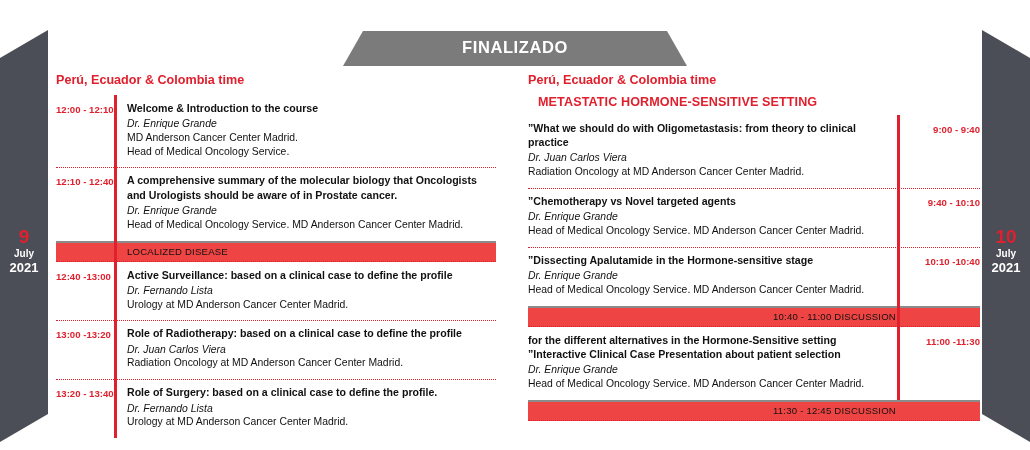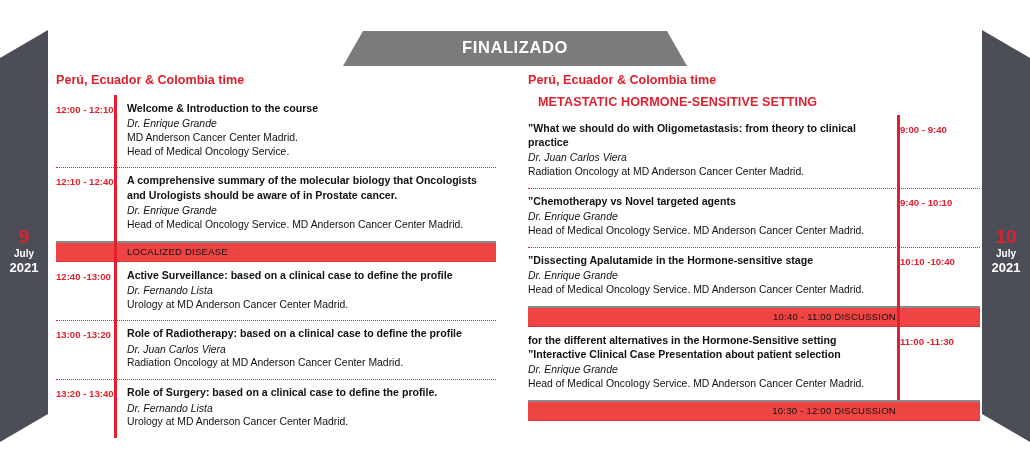--- a/index.html
+++ b/index.html
@@ -143,21 +143,21 @@
     padding: 6px 10px 9px 0;
     flex: 1;
   }
   .col.right .redline {
     width: 3px;
     background: #e1202e;
     flex: 0 0 3px;
   }
   .col.right .time {
     width: 80px;
-    text-align: left;
+    text-align: right;
     padding: 9px 0 0 0;
   }
 
   .talk-title {
     font-size: 10.6px;
     font-weight: bold;
     color: #111111;
     line-height: 1.33;
   }
   .speaker {
@@ -349,18 +349,18 @@
           <div class="talk-title">”Interactive Clinical Case Presentation about patient selection</div>
           <div class="speaker">Dr. Enrique Grande</div>
           <div class="affil">Head of Medical Oncology Service. MD Anderson Cancer Center Madrid.</div>
         </div>
         <div class="redline"></div>
         <div class="time">11:00 -11:30</div>
       </div>
     </div>
 
     <div class="band discussion">
-      <span class="band-label">10:30  - 12:00  DISCUSSION</span>
+      <span class="band-label">11:30  - 12:45  DISCUSSION</span>
     </div>
 
   </div>
 
 </div>
 
 </body></html>

